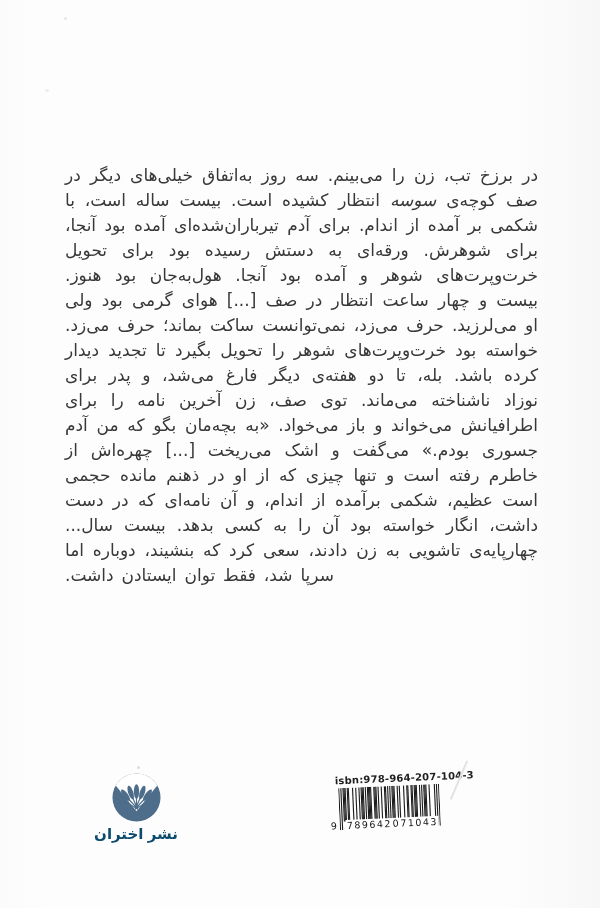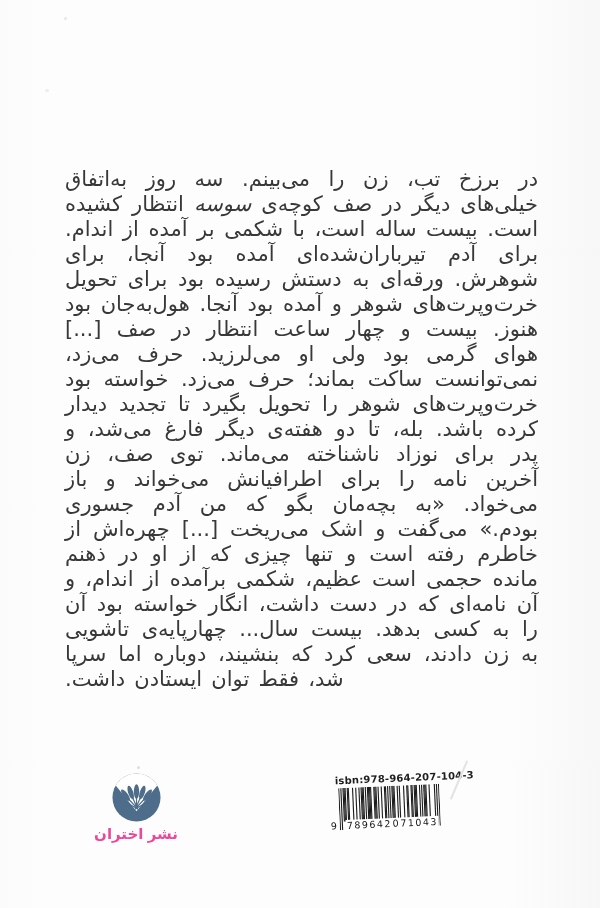--- a/index.html
+++ b/index.html
@@ -5,29 +5,29 @@
   html,body{margin:0;padding:0;}
   body{
     width:600px;height:908px;position:relative;overflow:hidden;
     background:linear-gradient(to right,#fbfbfb 0%,#fdfdfd 8%,#fdfdfd 84%,#f7f7f7 100%);
     font-family:"DejaVu Sans",sans-serif;
   }
   
   .blurb{
     position:absolute;top:146px;right:62px;width:473px;
     direction:rtl;text-align:justify;text-align-last:left;-moz-text-align-last:left;
-    font-size:21px;line-height:25px;color:#383838;word-spacing:2.5px;
+    font-size:17px;line-height:25px;color:#383838;word-spacing:2.5px;
   }
   .street{font-style:italic;}
   
   .publisher{position:absolute;left:92px;top:773px;width:88px;text-align:center;}
   .logo-svg{display:block;margin:0 auto;}
   .publisher-name{
     display:block;margin-top:3px;direction:rtl;
-    font-size:15px;font-weight:bold;color:#ec4899;word-spacing:-1px;white-space:nowrap;
+    font-size:15px;font-weight:bold;color:#0c4a6e;word-spacing:-1px;white-space:nowrap;
   }
   
   .barcode{
     position:absolute;left:339px;top:786px;width:101px;height:42px;
     transform:rotate(-2.5deg);transform-origin:50% 50%;
   }
   .isbn-label{
     position:absolute;top:-13px;left:-3px;width:110px;
     font-size:10px;font-weight:700;letter-spacing:.2px;color:#1e1e1e;
     text-align:center;white-space:nowrap;

